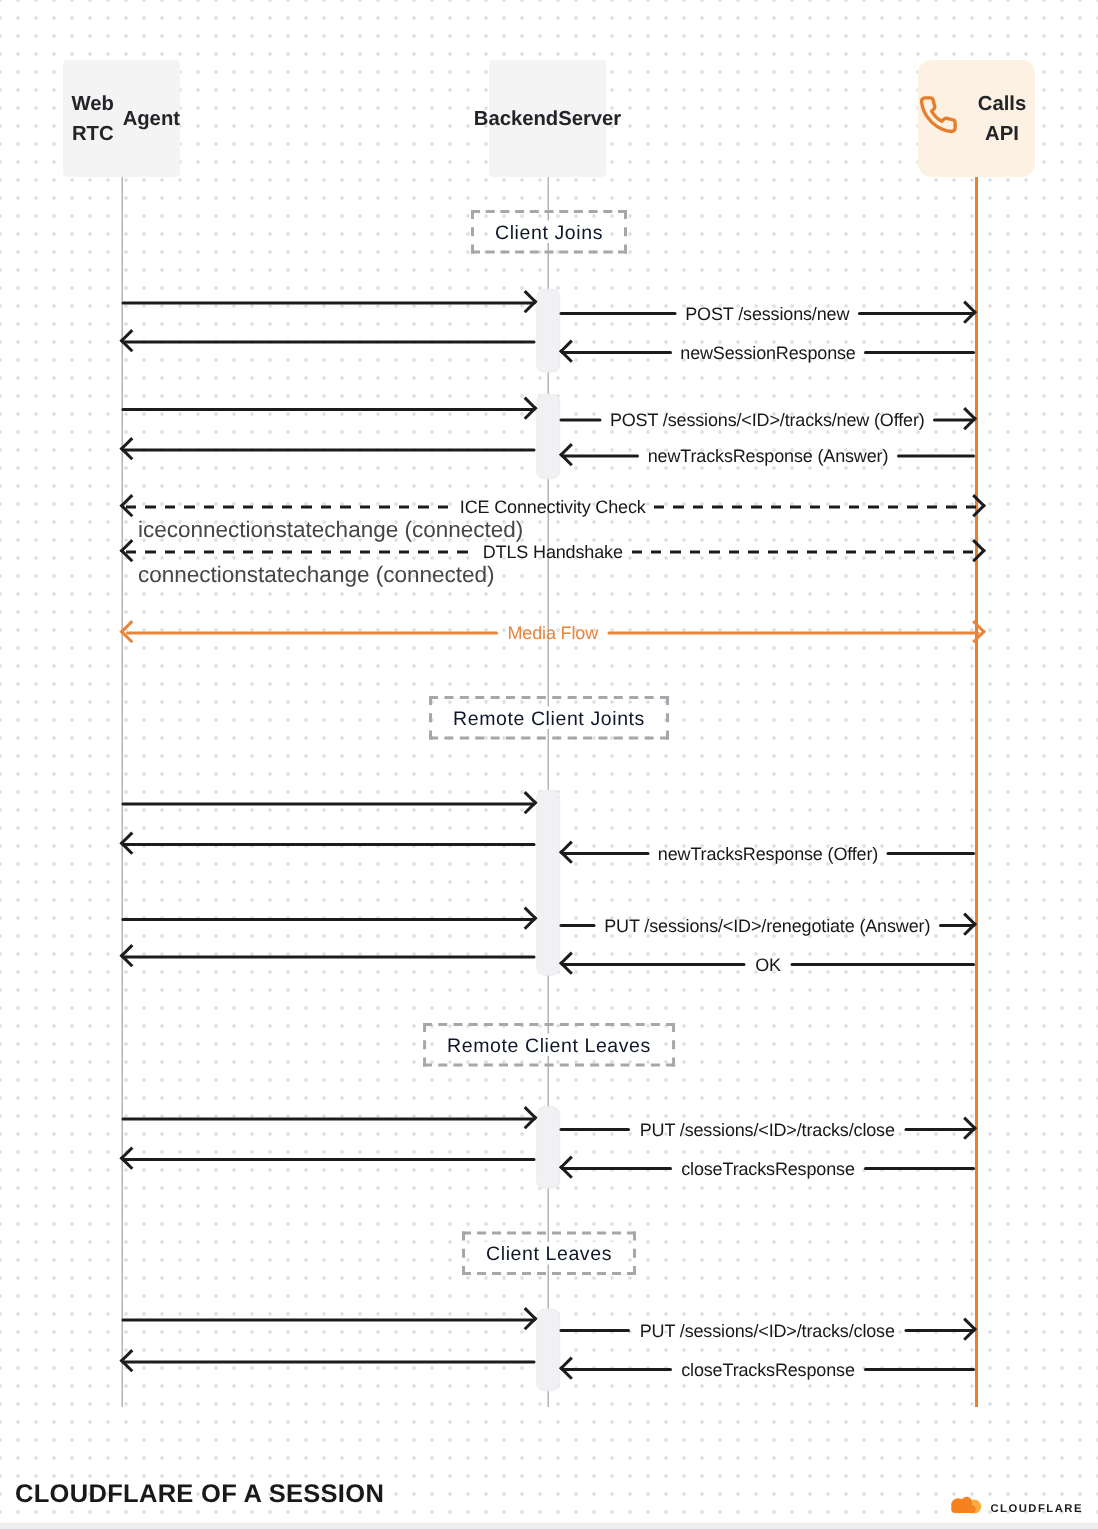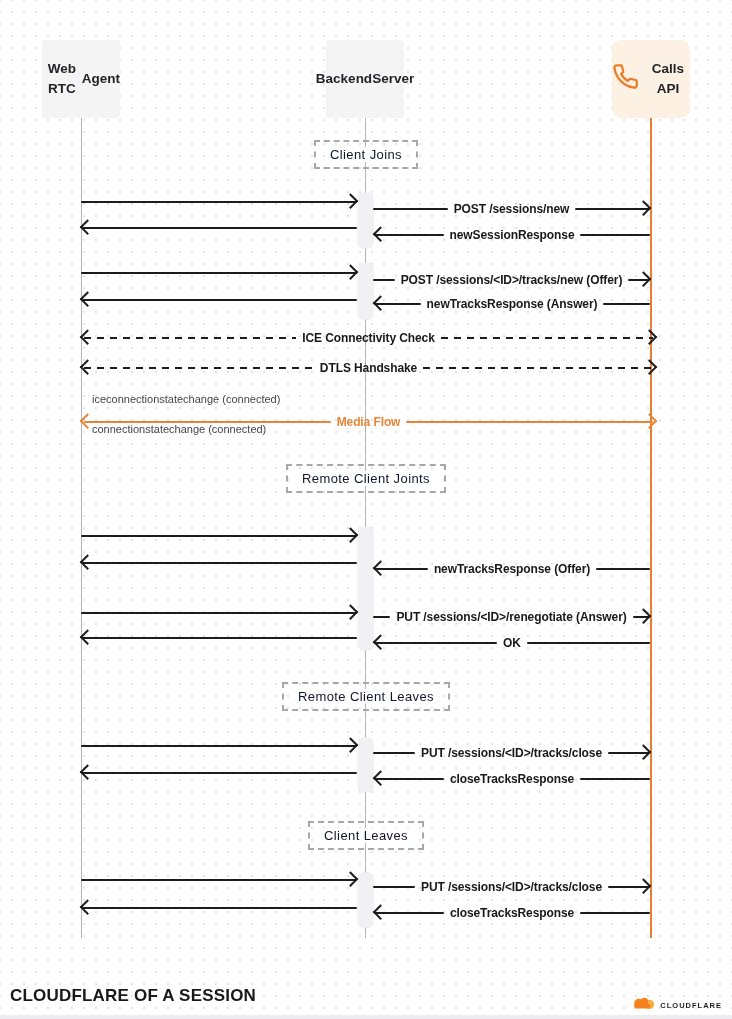--- a/index.html
+++ b/index.html
@@ -29,32 +29,32 @@
   .life.orange{width:2px;background:#e87e2e;}
   
   .bar{
     position:absolute;left:358px;width:15px;background:#f1f1f4;
     border-radius:5px;z-index:1;box-shadow:0 0 0 .5px #eaeaee;
   }
   
   .arr{position:absolute;height:14px;display:flex;align-items:center;color:#1c1c1e;z-index:2;}
   .arr .seg{flex:1;height:2.5px;background:currentColor;border-radius:2px;min-width:4px;}
   .arr.dashed .seg{background:repeating-linear-gradient(90deg,currentColor 0 7px,transparent 7px 13px);border-radius:0;}
-  .arr .lbl{white-space:nowrap;padding:0 6px;font-size:12px;font-weight:700;letter-spacing:-0.1px;color:#18181a;}
+  .arr .lbl{white-space:nowrap;padding:0 6px;font-size:12px;font-weight:400;letter-spacing:-0.1px;color:#18181a;}
   .arr.orange{color:#e8853a;}
   .arr.orange .lbl{color:#e8853a;}
   .arr.pad{padding:0 3px;}
   .chev{
     position:absolute;width:9px;height:9px;top:50%;
     border-top:2.6px solid currentColor;border-right:2.6px solid currentColor;
   }
   .chev.r{right:1px;transform:translateY(-58%) rotate(45deg);}
   .chev.l{left:1px;transform:translateY(-58%) rotate(-135deg);}
   
-  .note{position:absolute;left:92px;font-size:11px;color:#454549;z-index:2;margin-top:48px;}
+  .note{position:absolute;left:92px;font-size:15px;color:#454549;z-index:2;}
   
   .phase{
     position:absolute;left:366px;transform:translateX(-50%);
     border:2px dashed #a6a6ab;color:#0f172a;font-size:13px;letter-spacing:.4px;
     padding:5px 11px;white-space:nowrap;z-index:3;text-align:left;
   }
   .phase span{background:#ffffff;padding:0 3px;}
   
   .title{position:absolute;left:10px;top:986px;font-size:17px;font-weight:700;letter-spacing:.2px;color:#19191c;}
   .logo{position:absolute;right:10px;top:995px;display:flex;align-items:center;gap:3px;}

